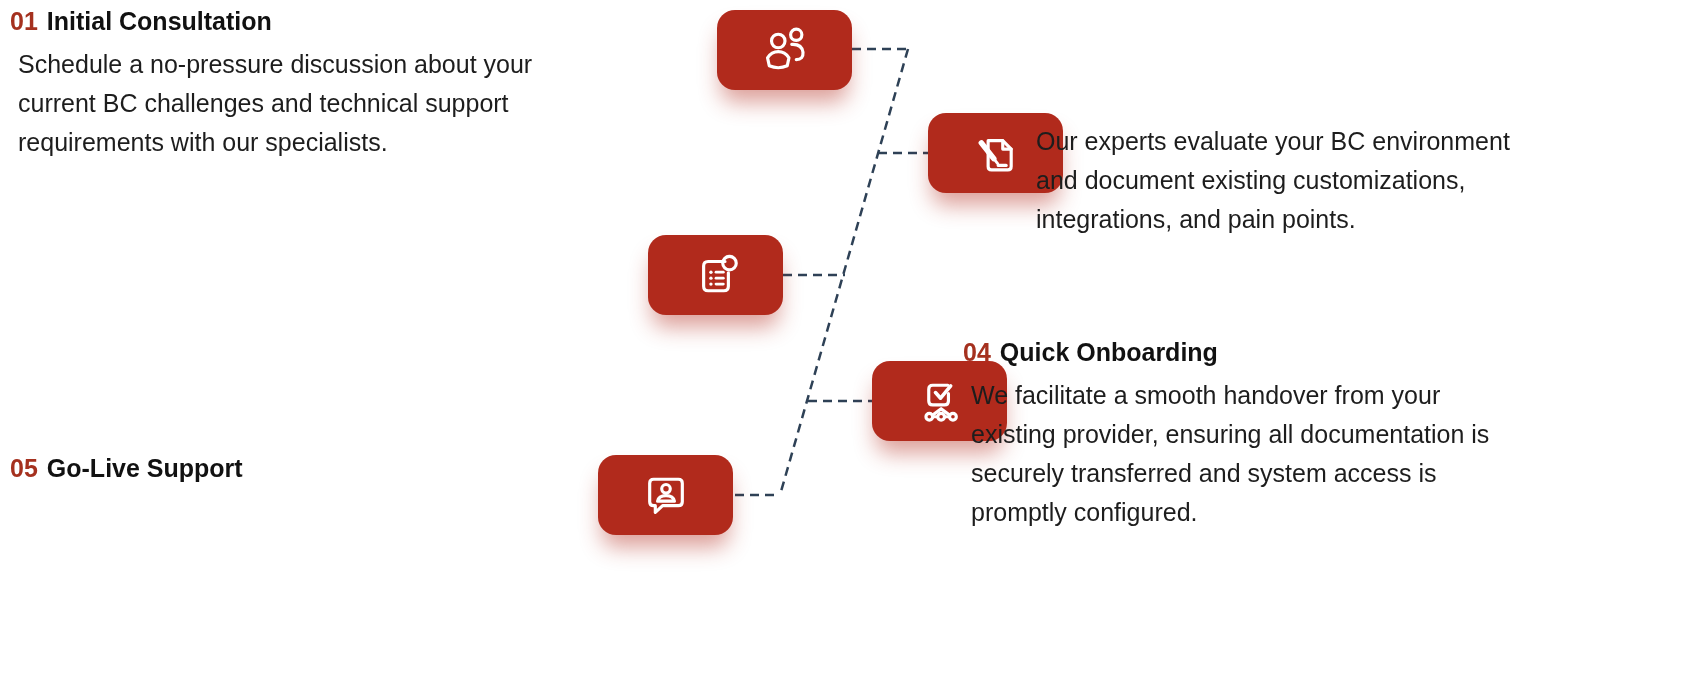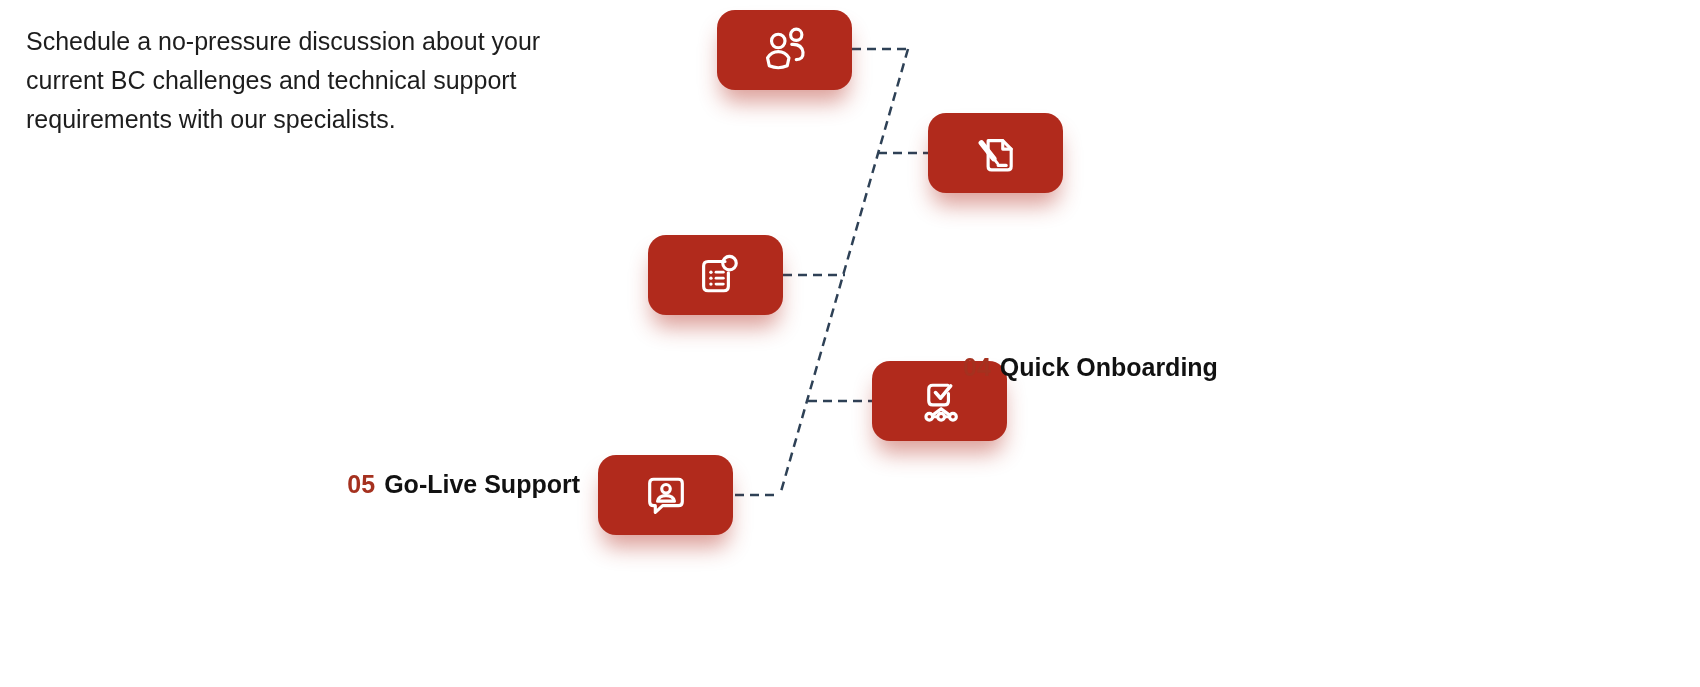--- a/index.html
+++ b/index.html
@@ -63,37 +63,37 @@
     line-height:31px;
     font-weight:700;
     color:#111111;
     white-space:nowrap;
   }
   .step h3 .num{
     color:var(--numred);
     margin-right:9px;
   }
   .step p{
-    margin:16px;
+    margin:8px;
     font-size:25px;
     line-height:39px;
     font-weight:400;
     white-space:pre-line;
   }
   
   #icon1{left:717px;top:10px;}
   #icon2{left:928px;top:113px;}
   #icon3{left:648px;top:235px;}
   #icon4{left:872px;top:361px;}
   #icon5{left:598px;top:455px;}
   #step1{left:10px;top:6px;width:580px;}
   #step2{left:1028px;top:114px;width:560px;}
   #step3{left:40px;top:228px;width:570px;}
-  #step4{left:963px;top:352px;width:590px;}
-  #step5{left:10px;top:469px;width:570px;text-align:right;}
+  #step4{left:963px;top:337px;width:590px;}
+  #step5{left:10px;top:453px;width:570px;}
 </style>
 </head>
 <body>
 
 <div class="canvas">
 
   <svg class="connector-layer" viewBox="0 0 1700 687" xmlns="http://www.w3.org/2000/svg">
     <line x1="852" y1="49" x2="908" y2="49"></line>
     <line x1="908" y1="49" x2="780" y2="495"></line>
     <line x1="878" y1="153" x2="928" y2="153"></line>
@@ -148,30 +148,38 @@
 
   <div class="icon-card" id="icon5">
     <svg viewBox="0 0 48 48" xmlns="http://www.w3.org/2000/svg">
       <path d="M13 10 H35 Q38.5 10 38.5 13.5 V30 Q38.5 33.5 35 33.5 H21 L14.5 39.5 V33.5 H13 Q9.5 33.5 9.5 30 V13.5 Q9.5 10 13 10 Z"></path>
       <circle cx="24" cy="18.5" r="3.8"></circle>
       <path d="M16.5 29.5 Q17.5 24.5 24 24.5 Q30.5 24.5 31.5 29.5 Z"></path>
     </svg>
   </div>
 
   <div class="step" id="step1">
+    <h3><span class="num">01</span><span>Initial Consultation</span></h3>
     <p>Schedule a no-pressure discussion about your
 current BC challenges and technical support
 requirements with our specialists.</p>
   </div>
 
   <div class="step" id="step2">
+    <p>Our experts evaluate your BC environment
+and document existing customizations,
+integrations, and pain points.</p>
   </div>
 
 
   <div class="step" id="step4">
     <h3><span class="num">04</span><span>Quick Onboarding</span></h3>
+    <p>We facilitate a smooth handover from your
+existing provider, ensuring all documentation is
+securely transferred and system access is
+promptly configured.</p>
   </div>
 
   <div class="step" id="step5">
     <h3><span class="num">05</span><span>Go-Live Support</span></h3>
   </div>
 
 </div>
 
 </body></html>

